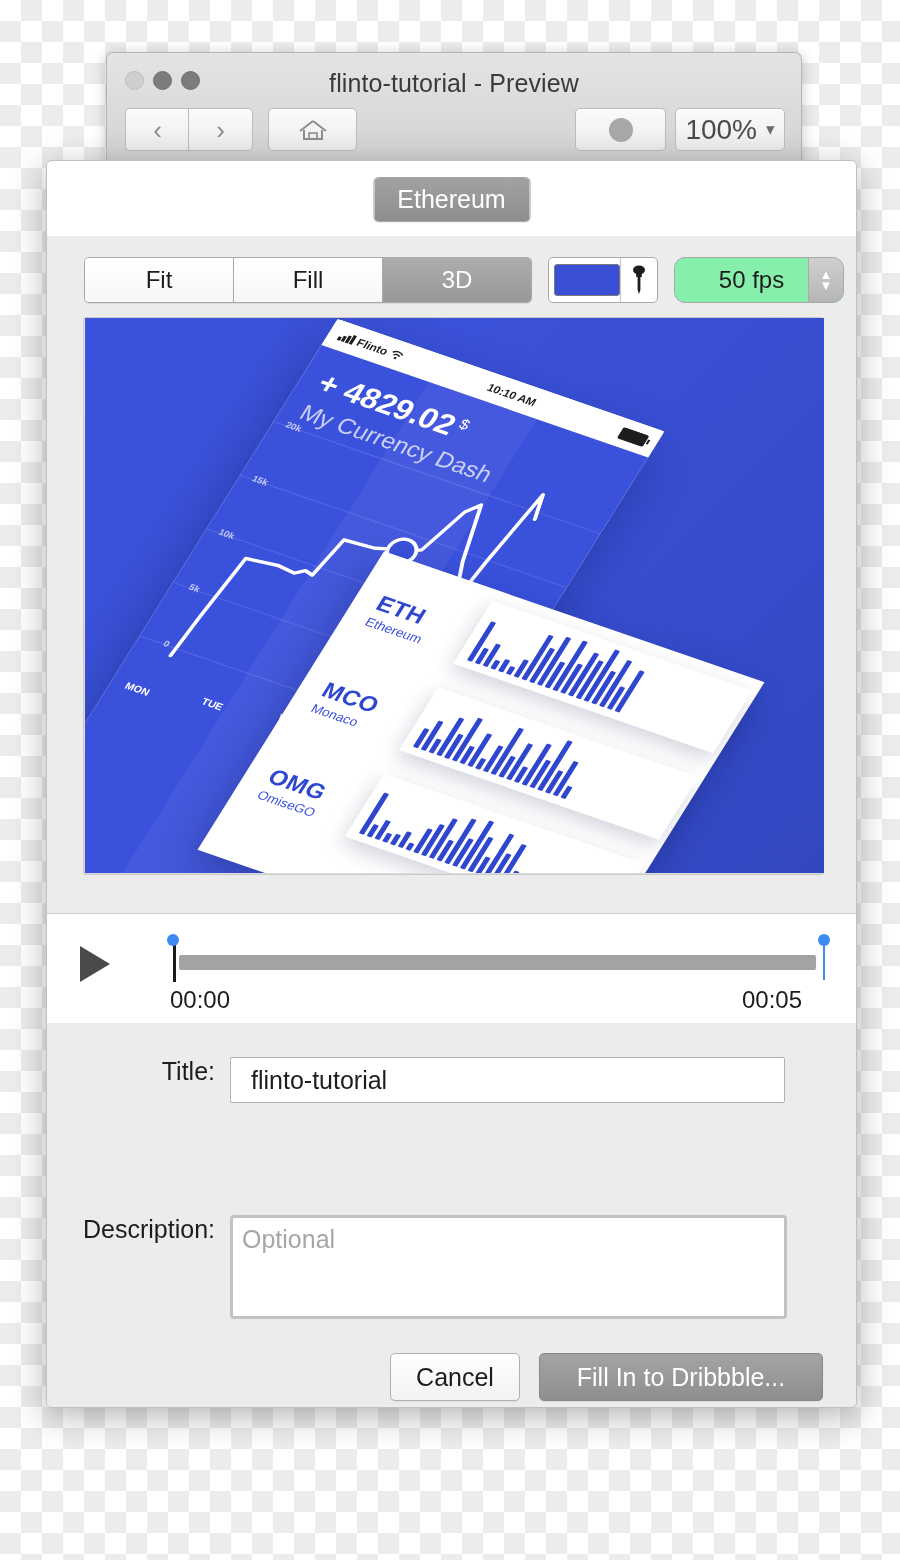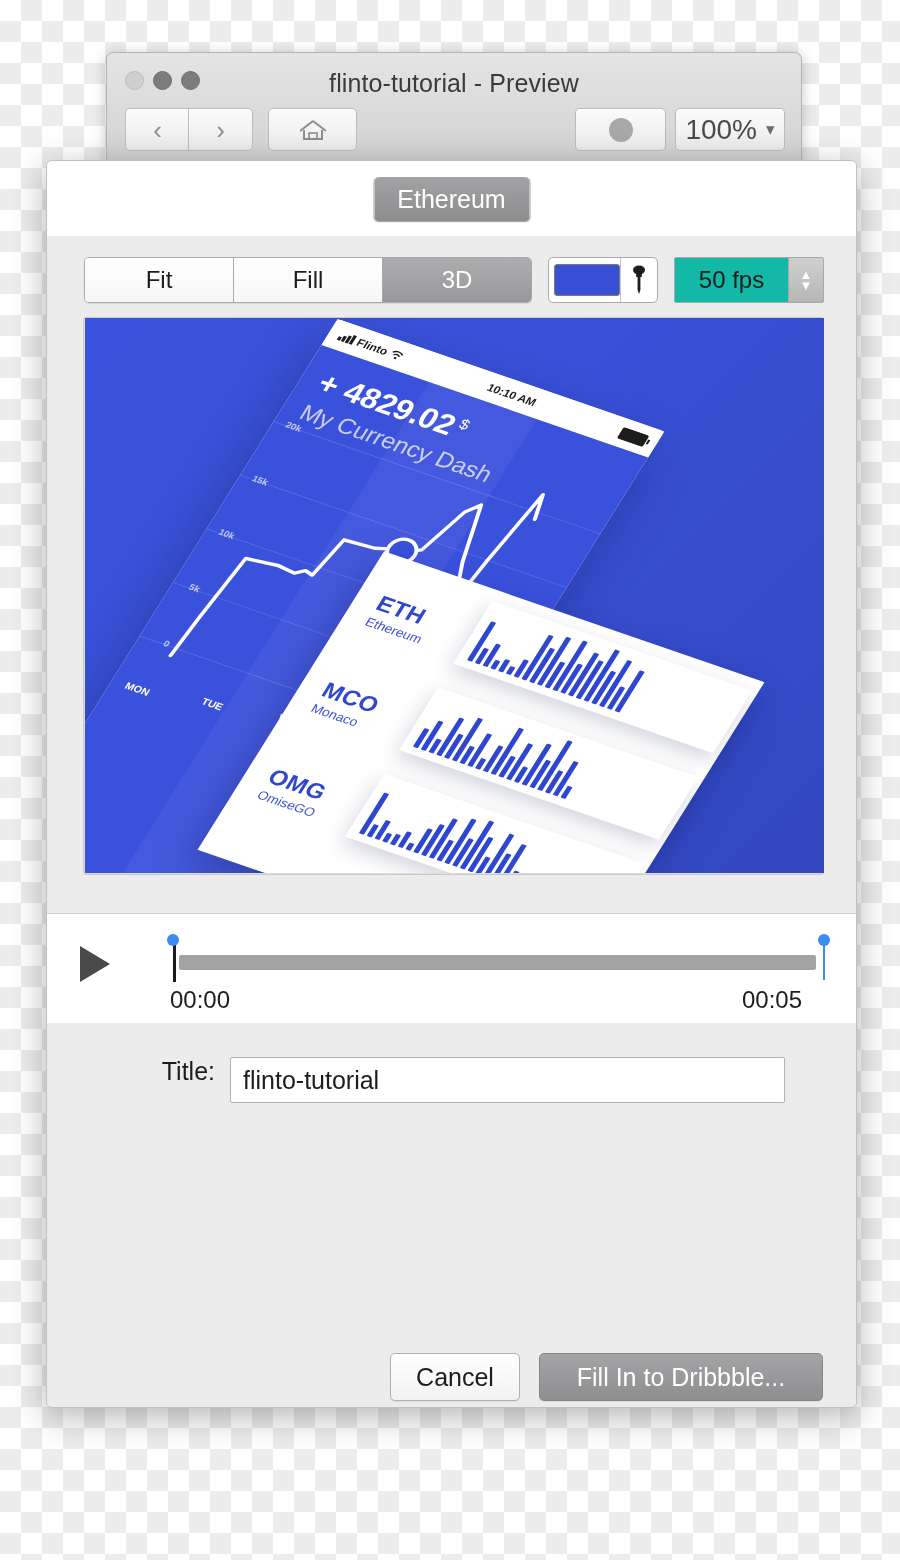--- a/index.html
+++ b/index.html
@@ -93,22 +93,23 @@
     display:flex;align-items:center;overflow:hidden;
   }
   #color-swatch{width:64px;height:30px;margin-left:5px;border:1px solid #7c7c7c;border-radius:3px;}
   #eyedropper-cell{
     flex:1;height:100%;border-left:1px solid #c6c6c6;
     display:flex;align-items:center;justify-content:center;
   }
 
   #fps-group{
     position:absolute;left:627px;top:21px;width:148px;height:44px;
-    border:1px solid #a9a9a9;border-radius:2px;display:flex;overflow:hidden;
-    background:#14b8a6;
+    border:1px solid #a9a9a9;border-radius:11px;display:flex;overflow:hidden;
+    background:#86efac;
+    padding-left:20px;
   }
   #fps-value{
     flex:1;display:flex;align-items:center;justify-content:center;
     font-size:24px;color:#1d1d1d;
   }
   #fps-stepper{
     width:34px;background:linear-gradient(#cfcfcf,#b6b6b6);
     border-left:1px solid #a9a9a9;
     display:flex;flex-direction:column;align-items:center;justify-content:center;
     color:#ffffff;font-size:13px;line-height:11px;
@@ -201,21 +202,21 @@
   
   #form-area{position:absolute;left:0;top:862px;right:0;bottom:0;background:#ececec;}
   .frow{position:absolute;display:flex;align-items:flex-start;}
   .flabel{width:183px;text-align:right;font-size:25px;color:#1d1d1d;padding-right:15px;box-sizing:border-box;}
   .finput{
     background:#ffffff;border:1px solid #b2b2b2;border-radius:2px;
     font-size:25px;color:#1d1d1d;box-sizing:border-box;
     display:flex;align-items:center;
   }
   #row-title{left:0;top:34px;width:100%;}
-  #title-input{width:555px;height:46px;padding:0 12px;}
+  #title-input{width:555px;height:46px;padding:0 20px;}
   #row-tags{left:0;top:115px;width:100%;}
   #tags-input{width:555px;height:46px;padding:0 7px;gap:8px;}
   .tag{
     background:#d6e3f8;color:#1d1d1d;font-size:24px;
     padding:3px 20px;border-radius:2px;white-space:nowrap;
   }
   #row-desc{left:0;top:192px;width:100%;}
   #desc-input{
     width:557px;height:104px;padding:7px 9px;align-items:flex-start;
     border:3px solid #c2c2c2;border-radius:4px;color:#a6a6a6;
@@ -458,17 +459,21 @@
   </div>
 
   <div id="form-area">
 
     <div class="frow" id="row-title">
       <div class="flabel">Title:</div>
       <div class="finput" id="title-input">flinto-tutorial</div>
     </div>
 
 
+    <div class="frow" id="row-desc">
+      <div class="flabel">Description:</div>
+      <div class="finput" id="desc-input">Optional</div>
+    </div>
 
     <div class="btn" id="cancel-button">Cancel</div>
     <div class="btn" id="signin-button">Fill In to Dribbble...</div>
   </div>
 </div>
 
 </body></html>

